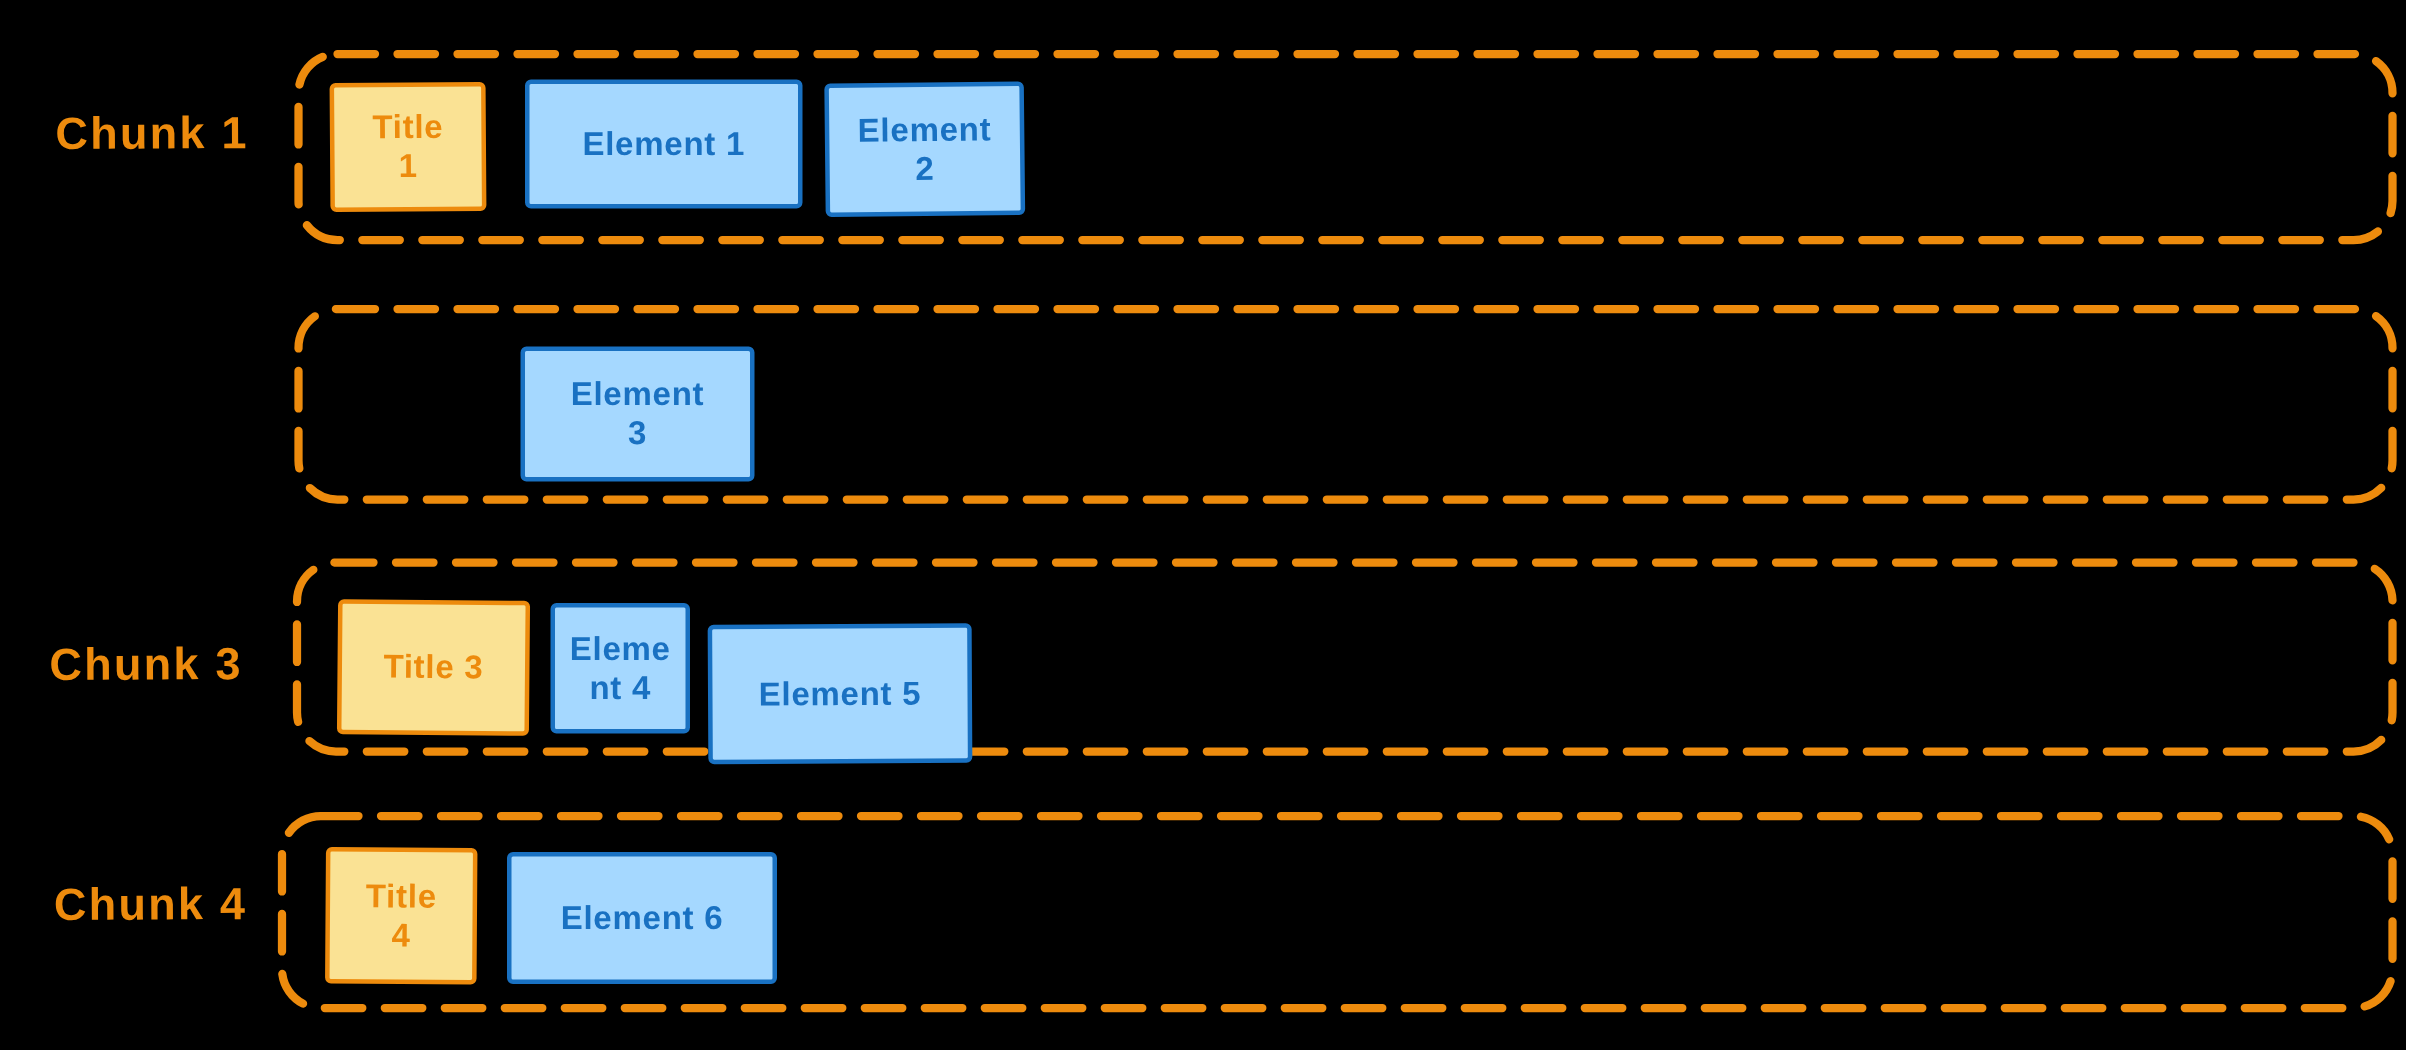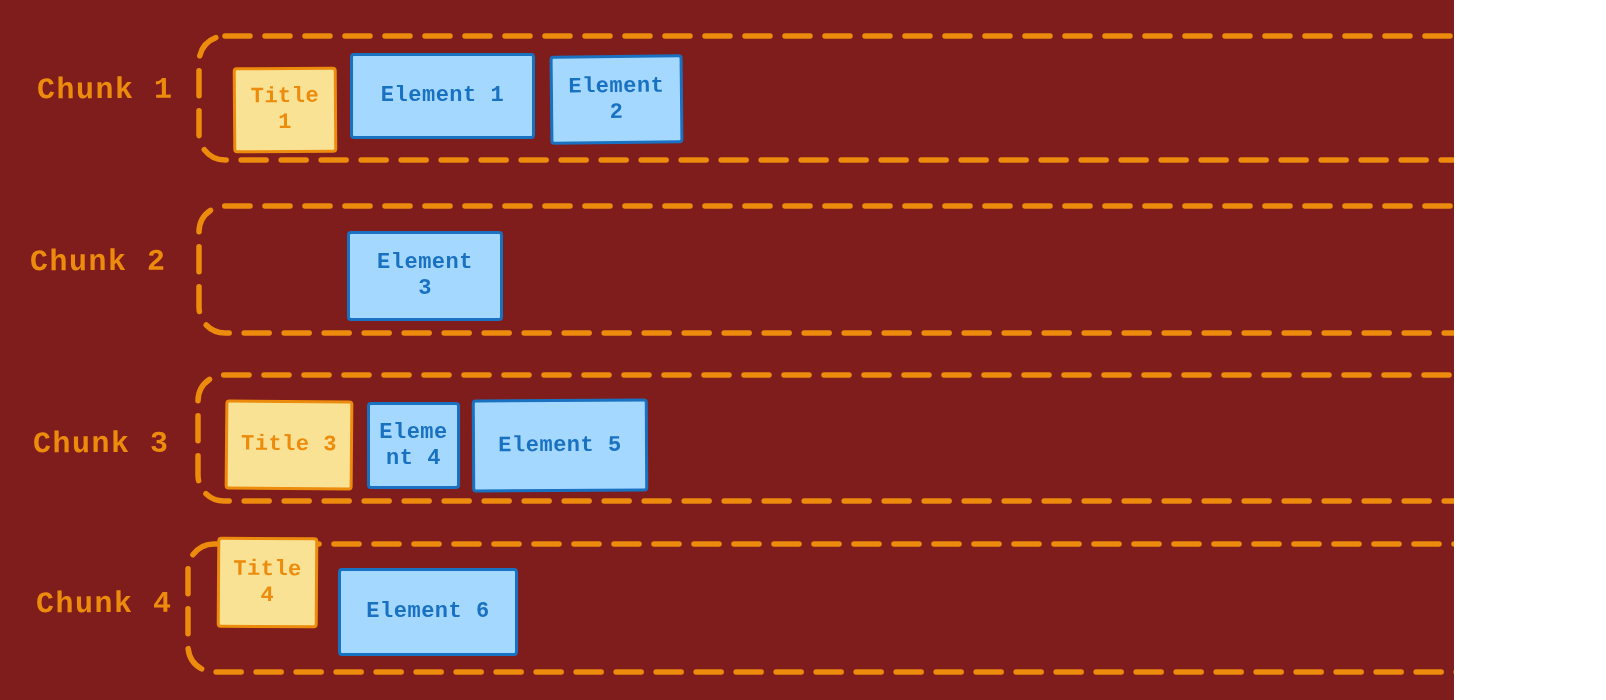--- a/index.html
+++ b/index.html
@@ -1,19 +1,19 @@
 <!DOCTYPE html>
 <html style="--orange: #ED8B0D; --yellow_fill: #FAE294; --blue_fill: #A5D8FF; --blue_stroke: #1971C2; --blue_text: #1971C2;"><head>
 <meta charset="utf-8">
 <style>
   html, body { margin:0; padding:0; background:#ffffff; }
   .canvas {
-    position:relative; width:1454px; height:700px;
-    background:#7f1d1d; overflow:hidden;
-    font-family:Liberation Mono, monospace;
+    position:relative; width:1604px; height:700px;
+    background:#000000; overflow:hidden;
+    font-family:Liberation Sans, sans-serif;
   }
   .chunk-label {
     position:absolute; color:var(--orange,#ED8B0D);
     font-size:30px; font-weight:700; letter-spacing:1.5px;
     white-space:nowrap; transform:rotate(-0.3deg);
   }
   .dash-svg { position:absolute; overflow:visible; }
   .dash-rect {
     fill:none; stroke:var(--orange,#ED8B0D); stroke-width:5.5;
     stroke-dasharray:25 15; stroke-linecap:round;
@@ -39,56 +39,55 @@
 </style>
 </head>
 <body>
 
 <div class="canvas">
 
   <div class="chunk-label" style="left:37px; top:73px;">Chunk 1</div>
   <svg class="dash-svg" style="left:196px; top:33px;" width="1402" height="130">
     <rect class="dash-rect" x="3" y="3" width="1396" height="124" rx="26"></rect>
   </svg>
-  <div class="node title-node" style="left:233px; top:55px; width:104px; height:86px; padding:1px 20px; transform:rotate(-0.4deg);margin-top:12px;">
+  <div class="node title-node" style="left:220px; top:55px; width:104px; height:86px; padding:1px 20px; transform:rotate(-0.4deg);">
     <span>Title 1</span>
   </div>
   <div class="node element-node" style="left:350px; top:53px; width:185px; height:86px; padding:0 4px;">
     <span>Element 1</span>
   </div>
   <div class="node element-node" style="left:550px; top:55px; width:133px; height:89px; padding:0 10px; transform:rotate(-0.6deg);">
     <span>Element 2</span>
   </div>
 
-  <div class="chunk-label" style="left:30px; top:245px;">Chunk 2</div>
   <svg class="dash-svg" style="left:196px; top:203px;" width="1402" height="133">
     <rect class="dash-rect" x="3" y="3" width="1396" height="127" rx="26"></rect>
   </svg>
   <div class="node element-node" style="left:347px; top:231px; width:156px; height:90px; padding:0 22px;">
     <span>Element 3</span>
   </div>
 
   <div class="chunk-label" style="left:33px; top:415px;margin-top:12px;">Chunk 3</div>
   <svg class="dash-svg" style="left:195px; top:372px;" width="1403" height="132">
     <rect class="dash-rect" x="3" y="3" width="1397" height="126" rx="26"></rect>
   </svg>
   <div class="node title-node" style="left:225px; top:400px; width:128px; height:90px; padding:0 6px; transform:rotate(0.5deg);">
     <span>Title 3</span>
   </div>
   <div class="node element-node break-all" style="left:367px; top:402px; width:93px; height:87px; padding:0 4px;text-align:center;">
     <span>Element 4</span>
   </div>
-  <div class="node element-node" style="left:472px; top:399px; width:176px; height:93px; padding:0 4px; transform:rotate(-0.3deg);">
+  <div class="node element-node" style="left:472px; top:416px; width:176px; height:93px; padding:0 4px; transform:rotate(-0.3deg);">
     <span>Element 5</span>
   </div>
 
   <div class="chunk-label" style="left:36px; top:587px;">Chunk 4</div>
   <svg class="dash-svg" style="left:185px; top:541px;" width="1413" height="134">
     <rect class="dash-rect" x="3" y="3" width="1407" height="128" rx="26"></rect>
   </svg>
-  <div class="node title-node" style="left:217px; top:537px; width:101px; height:91px; padding:0 20px; transform:rotate(0.4deg);">
+  <div class="node title-node" style="left:217px; top:565px; width:101px; height:91px; padding:0 20px; transform:rotate(0.4deg);">
     <span>Title 4</span>
   </div>
   <div class="node element-node" style="left:338px; top:568px; width:180px; height:88px; padding:0 4px;">
     <span>Element 6</span>
   </div>
 
 </div>
 
 </body></html>

